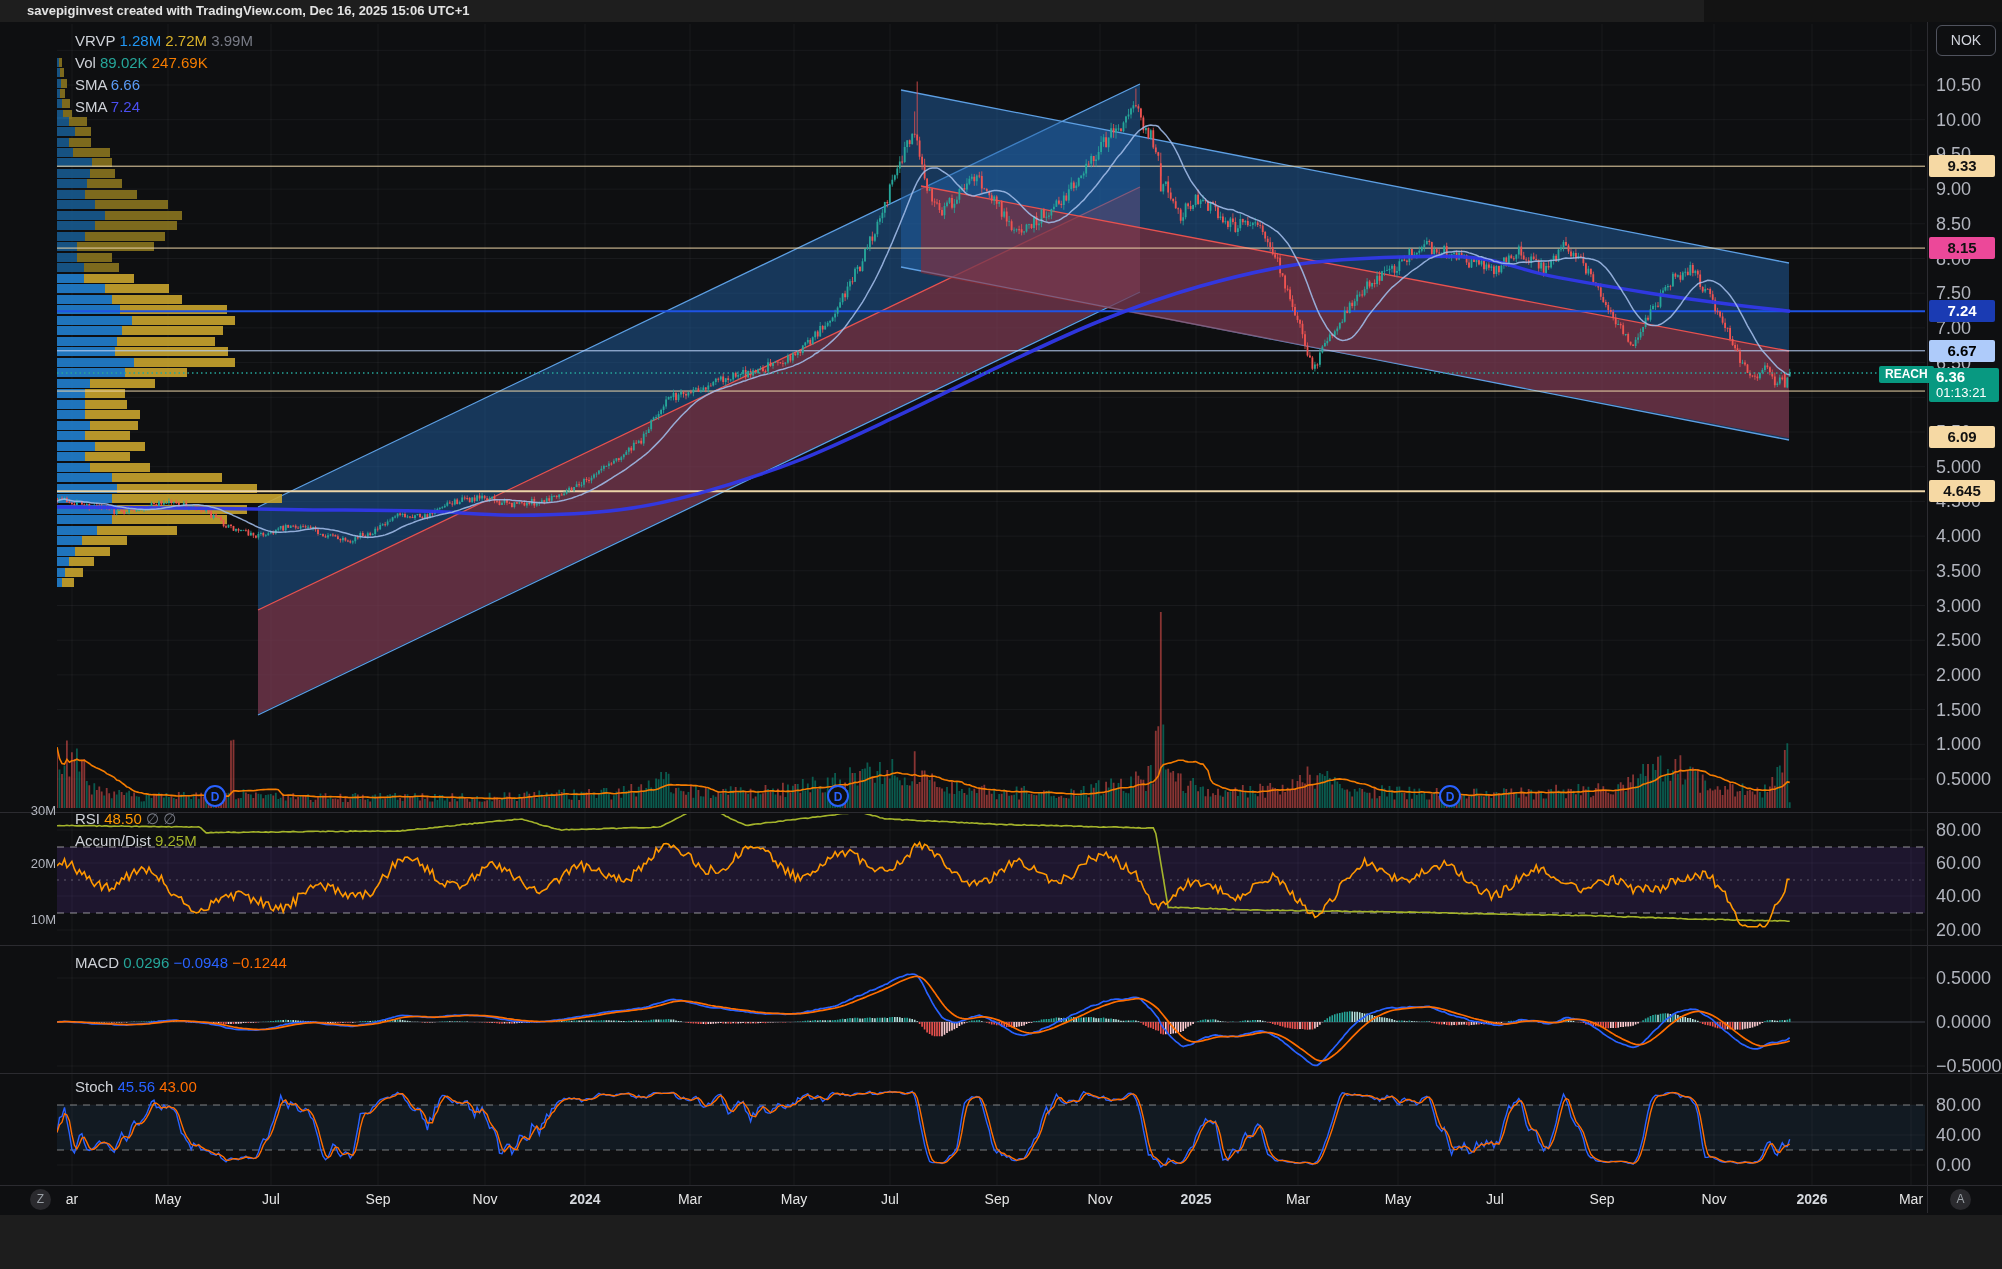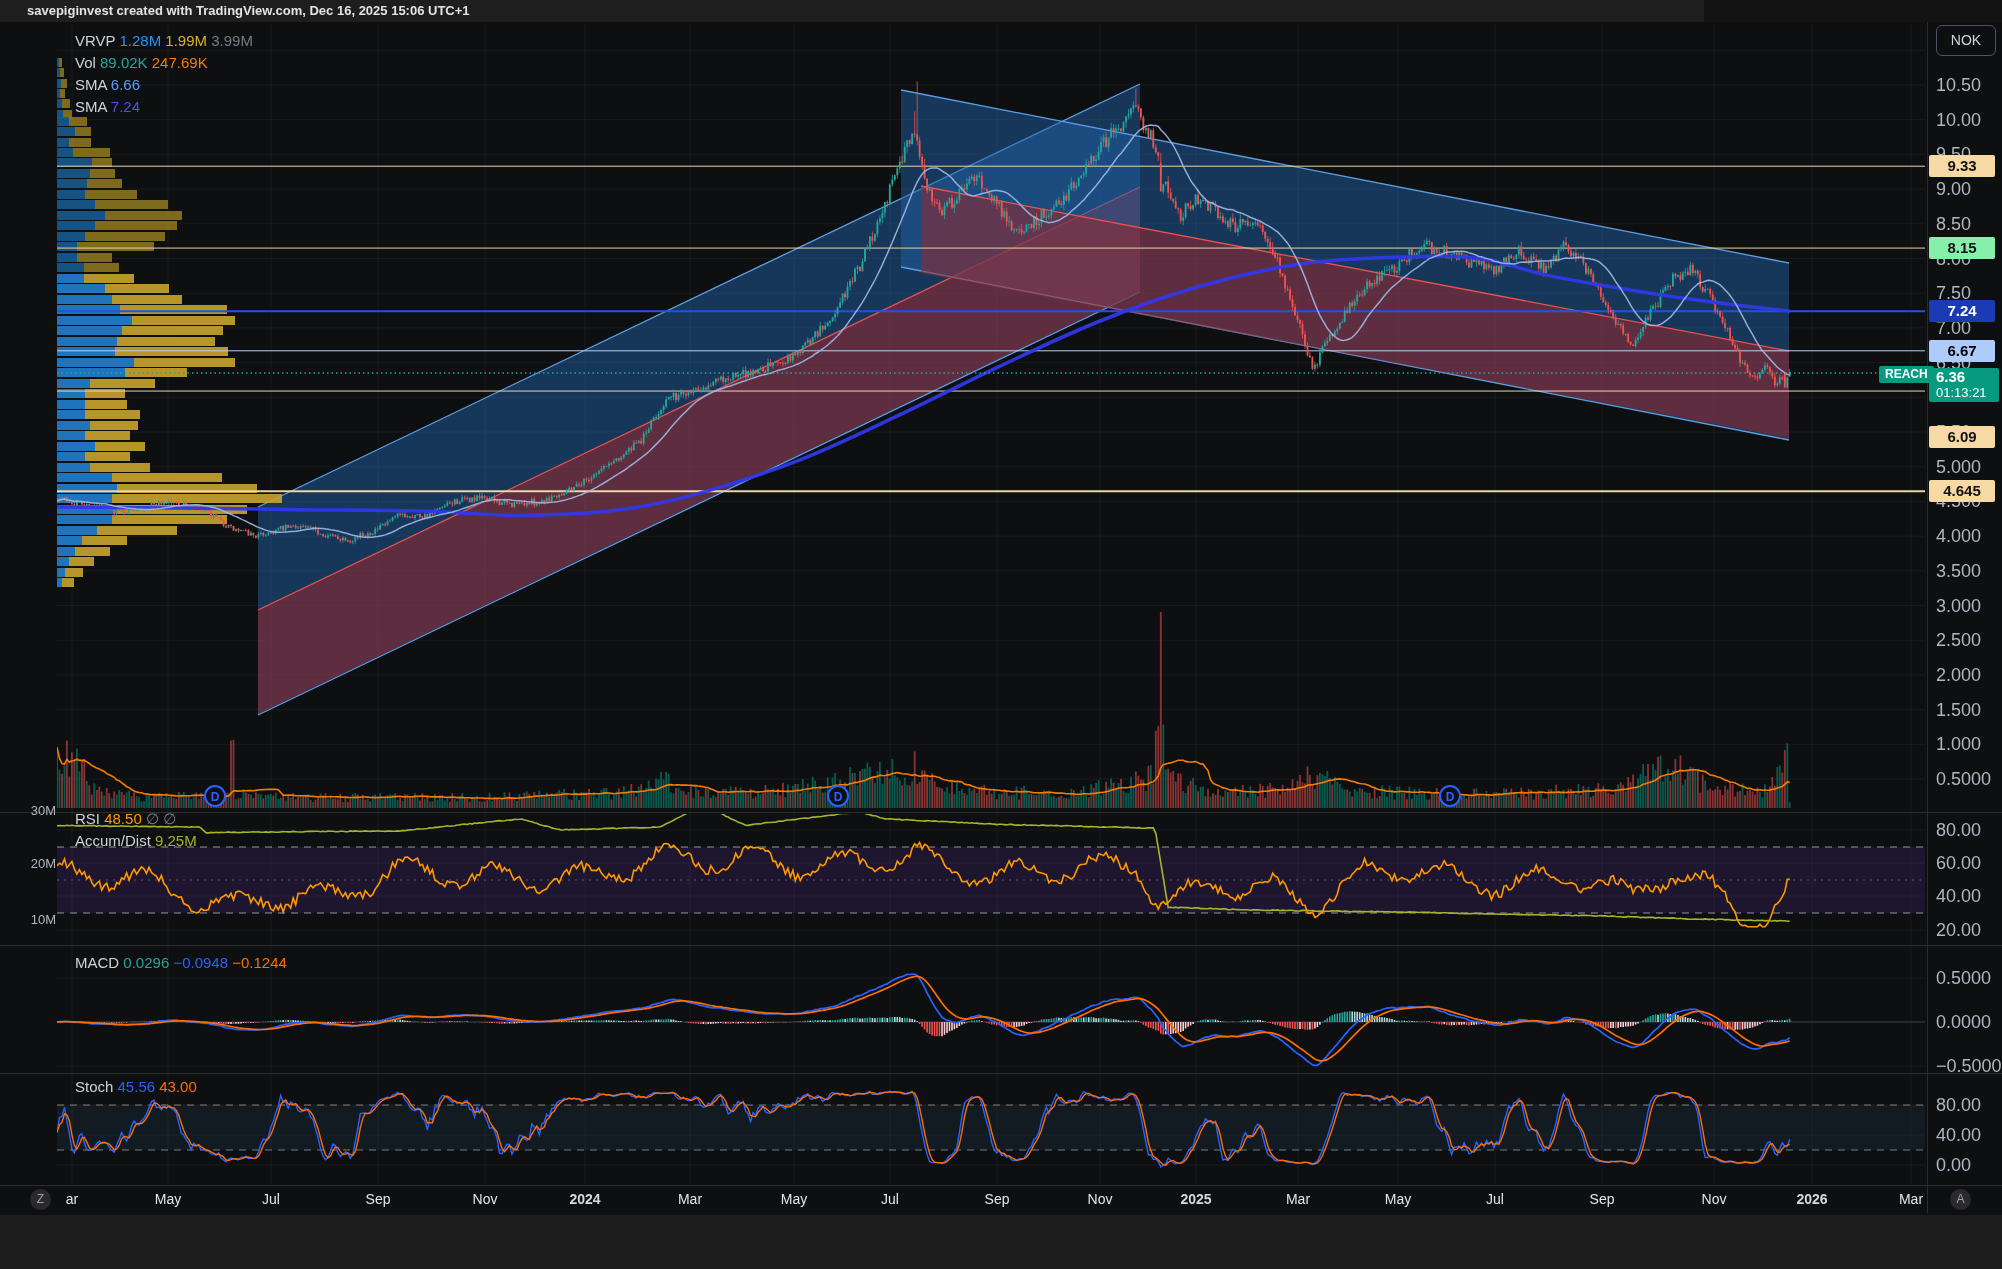--- a/index.html
+++ b/index.html
@@ -296,21 +296,21 @@
     <div class="ytick" style="top: 501.4px;">4.500</div>
     <div class="ytick" style="top: 536.1px;">4.000</div>
     <div class="ytick" style="top: 570.8px;">3.500</div>
     <div class="ytick" style="top: 605.5px;">3.000</div>
     <div class="ytick" style="top: 640.2px;">2.500</div>
     <div class="ytick" style="top: 674.9px;">2.000</div>
     <div class="ytick" style="top: 709.6px;">1.500</div>
     <div class="ytick" style="top: 744.3px;">1.000</div>
     <div class="ytick" style="top: 779px;">0.5000</div>
     <div class="badge" style="top: 166px; background: rgb(246, 217, 164); color: rgb(17, 17, 17);">9.33</div>
-    <div class="badge" style="top: 248px; background: #86efac; color: rgb(17, 17, 17);">8.15</div>
+    <div class="badge" style="top: 248px; background: #ec4899; color: rgb(17, 17, 17);">8.15</div>
     <div class="badge" style="top: 311px; background: rgb(26, 59, 179); color: rgb(255, 255, 255);">7.24</div>
     <div class="badge" style="top: 351px; background: rgb(174, 203, 250); color: #000000;">6.67</div>
     <div class="badge" style="top: 405px; background: rgb(246, 217, 164); color: rgb(17, 17, 17); margin-top: 32px;">6.09</div>
     <div class="badge" style="top: 491px; background: rgb(246, 217, 164); color: rgb(17, 17, 17);">4.645</div>
     <div class="ltick" style="top: 810px;">30M</div>
     <div class="ltick" style="top: 863px;">20M</div>
     <div class="ltick" style="top: 919px;">10M</div>
     <div class="ytick" style="top: 830px;">80.00</div>
     <div class="ytick" style="top: 863px;">60.00</div>
     <div class="ytick" style="top: 896px;">40.00</div>
@@ -343,21 +343,21 @@
   </div>
 
 <div class="top-bar">
   <span>savepiginvest created with TradingView.com, Dec 16, 2025 15:06 UTC+1</span>
 </div>
 
 <div class="legend">
   <div class="row">
     <span class="lbl">VRVP</span>
     <span class="blu">1.28M</span>
-    <span class="gld">1.99M</span>
+    <span class="gld">2.72M</span>
     <span class="gry">3.99M</span>
   </div>
   <div class="row">
     <span class="lbl">Vol</span>
     <span class="tea">89.02K</span>
     <span class="org">247.69K</span>
   </div>
   <div class="row">
     <span class="lbl">SMA</span>
     <span class="lb1">6.66</span>

